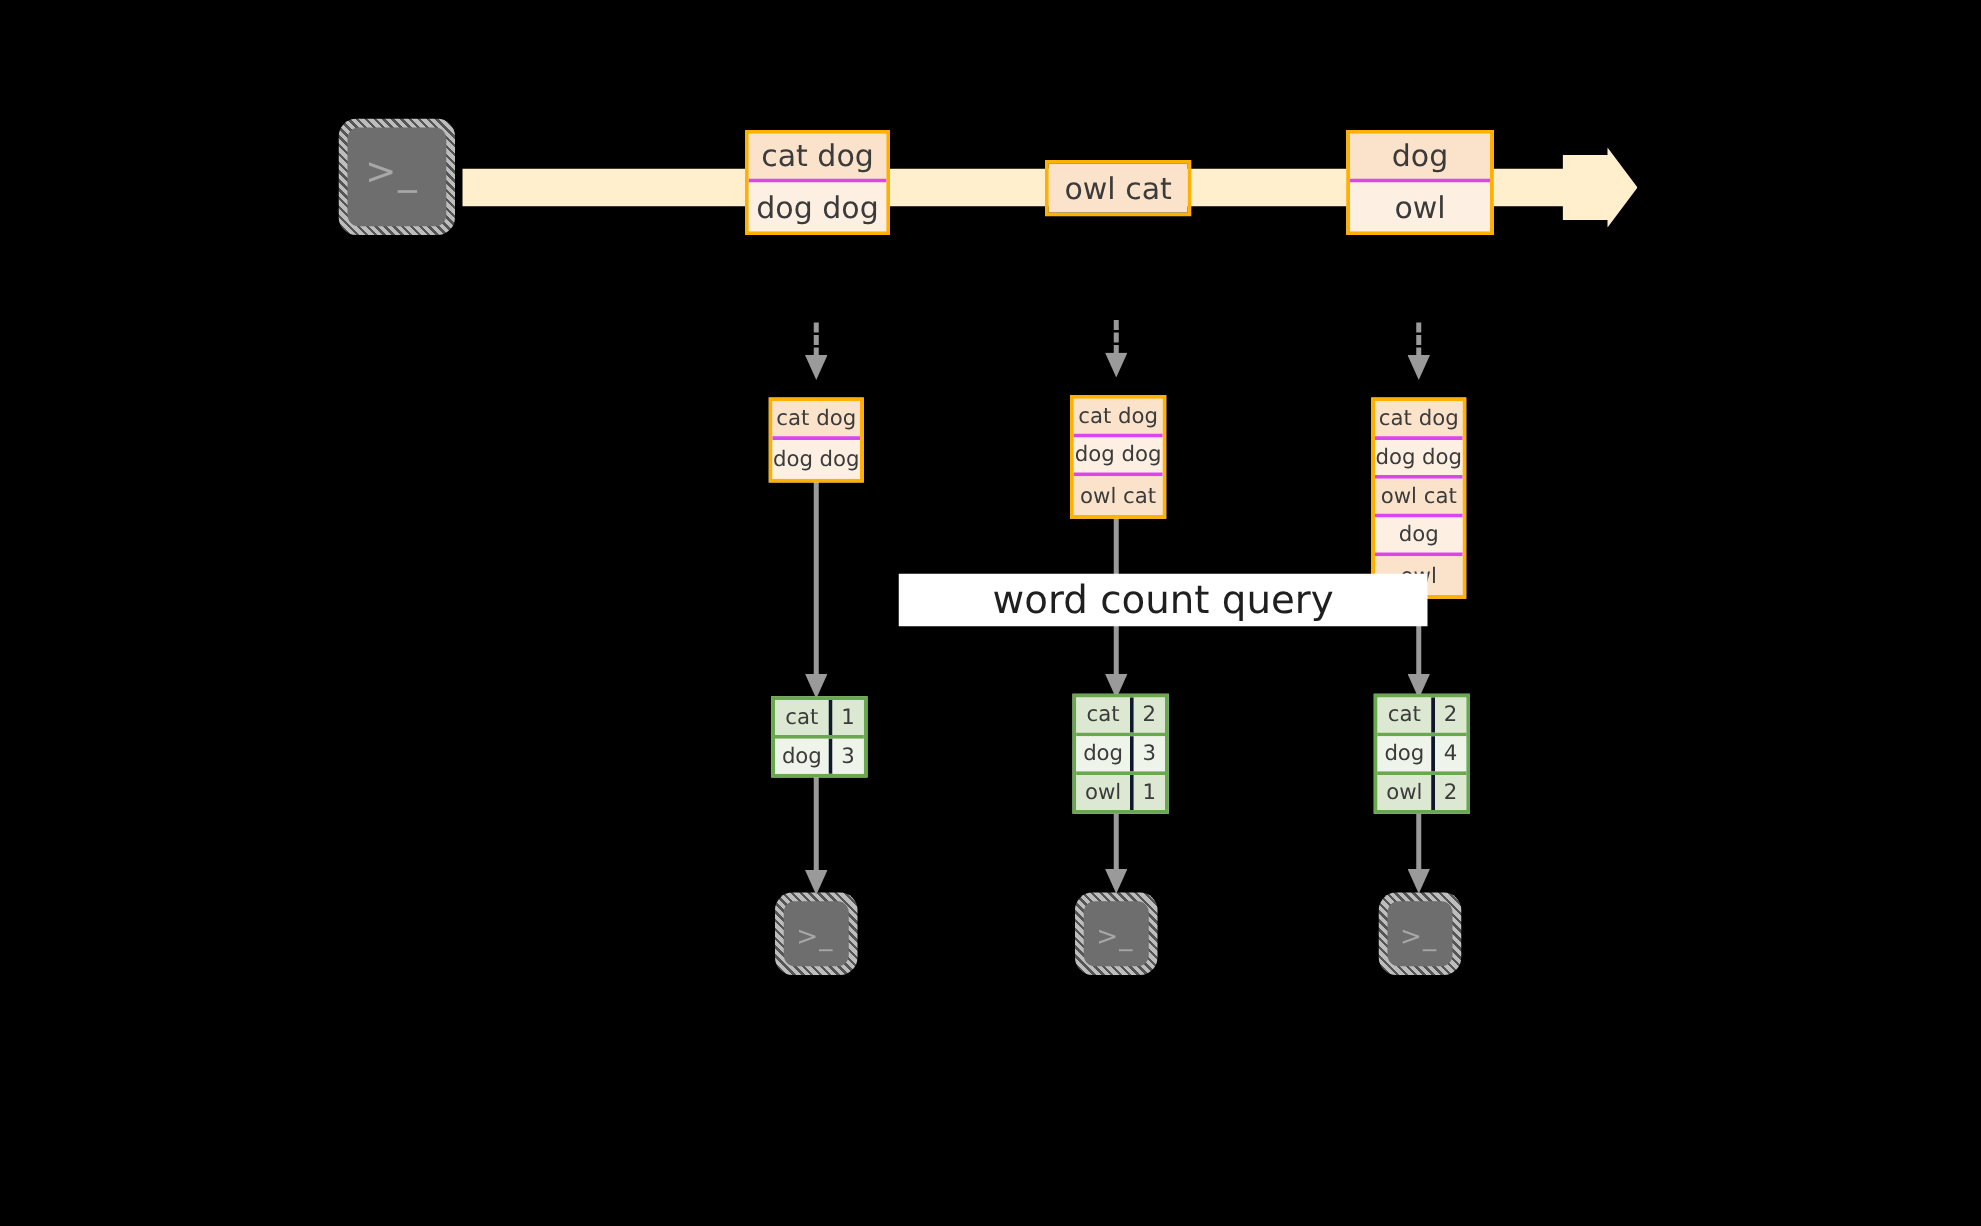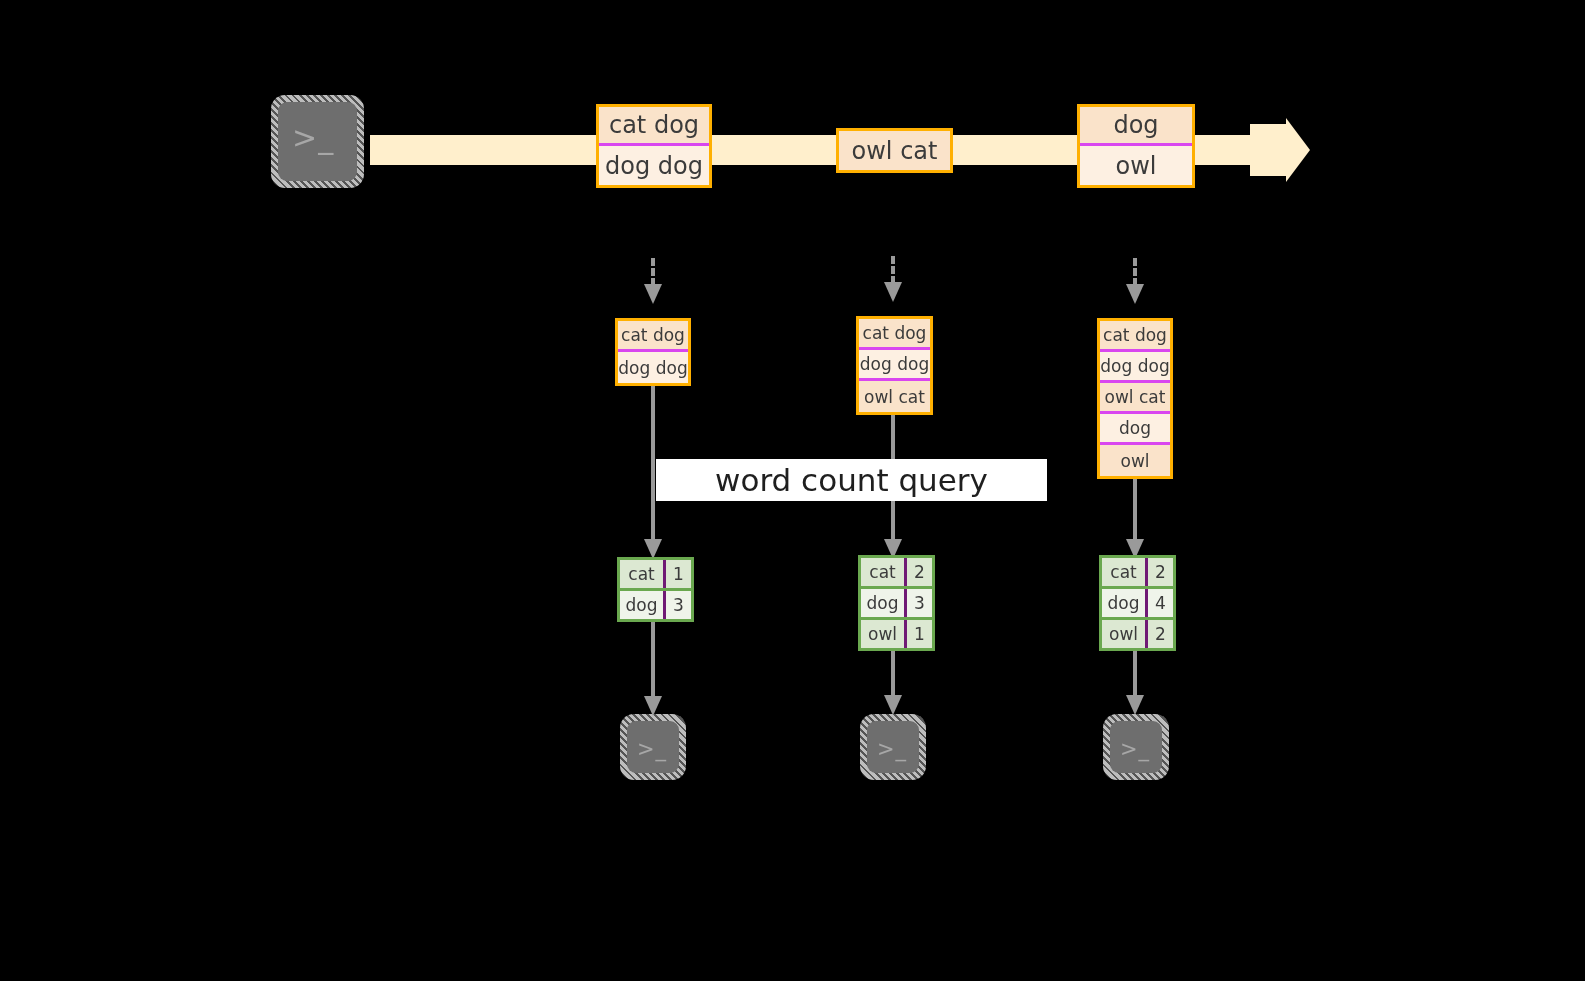--- a/index.html
+++ b/index.html
@@ -108,21 +108,21 @@
     z-index: 5;
     background: #E7EFE0;
   }
   .result-table .rt-row { display: flex; border-bottom: 3px solid #6AA84F; }
   .result-table .rt-row:last-child { border-bottom: none; }
   .result-table .rt-row.light .rt-key,
   .result-table .rt-row.light .rt-val { background: #EFF4EA; }
   .result-table .rt-key {
     width: 46px; height: 28px;
     display: flex; align-items: center; justify-content: center;
-    border-right: 3px solid #701a75;
+    border-right: 3px solid #0f172a;
     background: #DCE8D2;
     color: #3b3b3b; font-size: 17px;
   }
   .result-table .rt-val {
     width: 25px; height: 28px;
     display: flex; align-items: center; justify-content: center;
     background: #DCE8D2;
     color: #3b3b3b; font-size: 17px;
   }
   #result-1 { left: 617px; top: 557px; }
@@ -141,22 +141,22 @@
     position: absolute;
     left: -7px;
     width: 18px; height: 20px;
     background: #9A9A9A;
     clip-path: polygon(0 0, 100% 0, 50% 100%);
   }
 
   
   #query-band {
     position: absolute;
-    left: 656px; top: 459px;
-    width: 391px; height: 42px;
+    left: 719px; top: 459px;
+    width: 423px; height: 42px;
     background: #FFFFFF;
     z-index: 10;
     display: flex; align-items: center; justify-content: center;
   }
   #query-band .label {
     color: #1f1f1f;
     font-size: 31px;
     white-space: nowrap;
   }
 </style>

